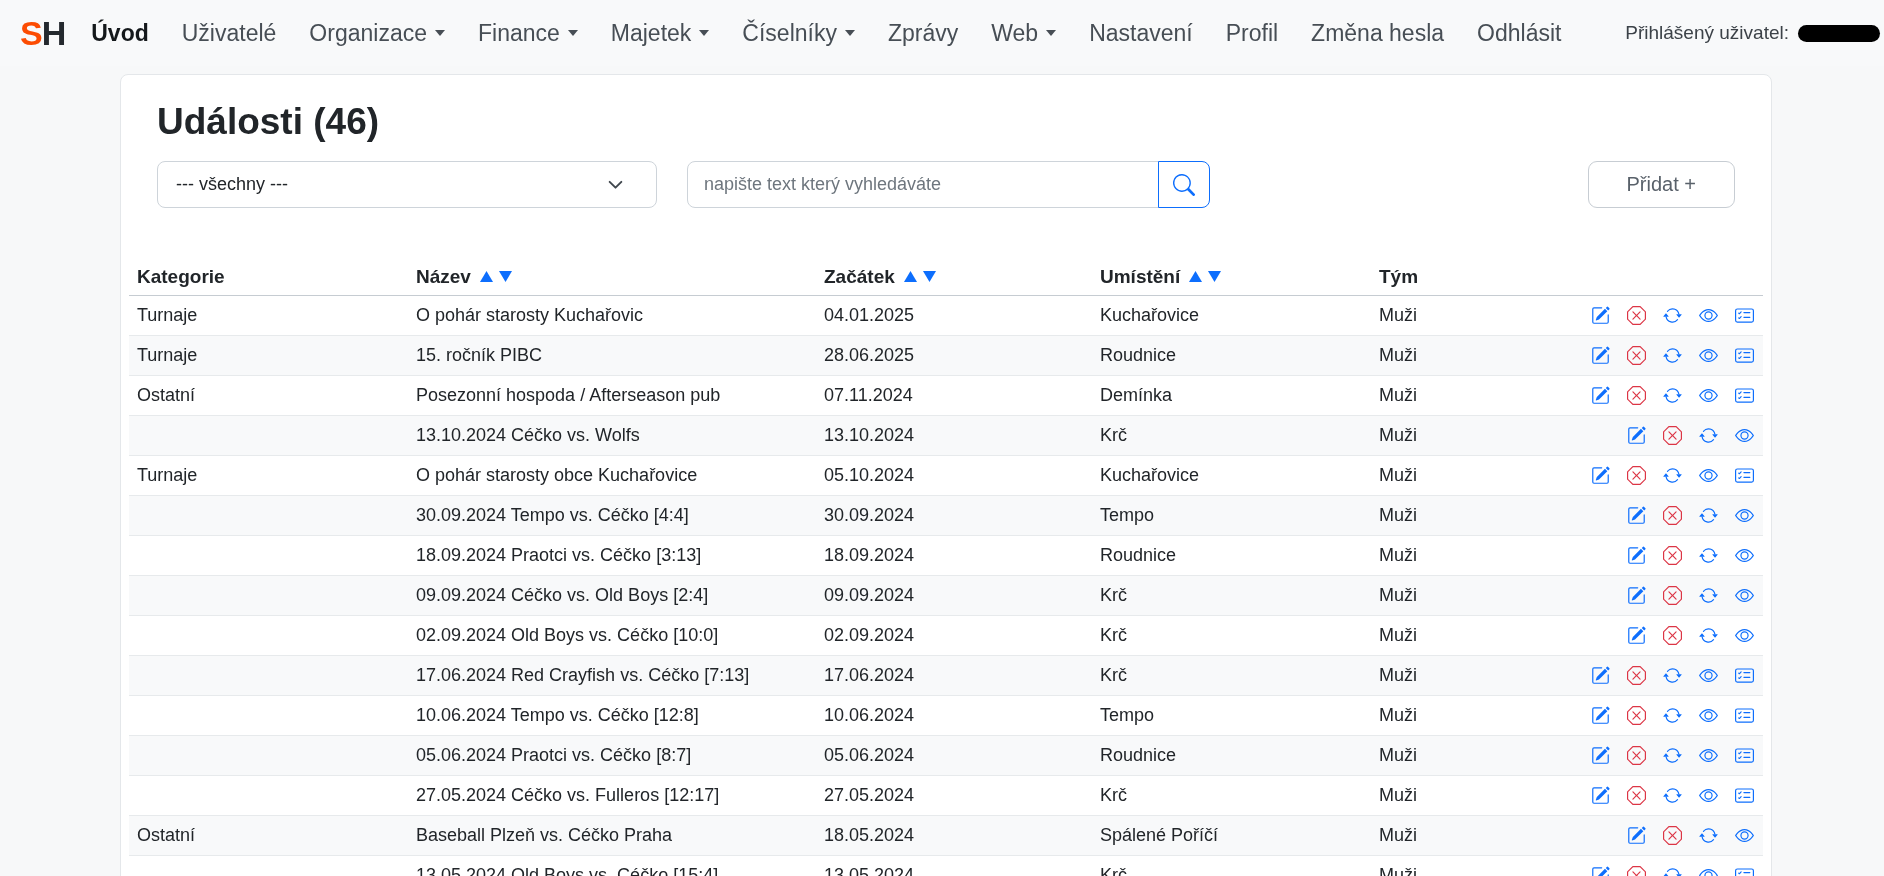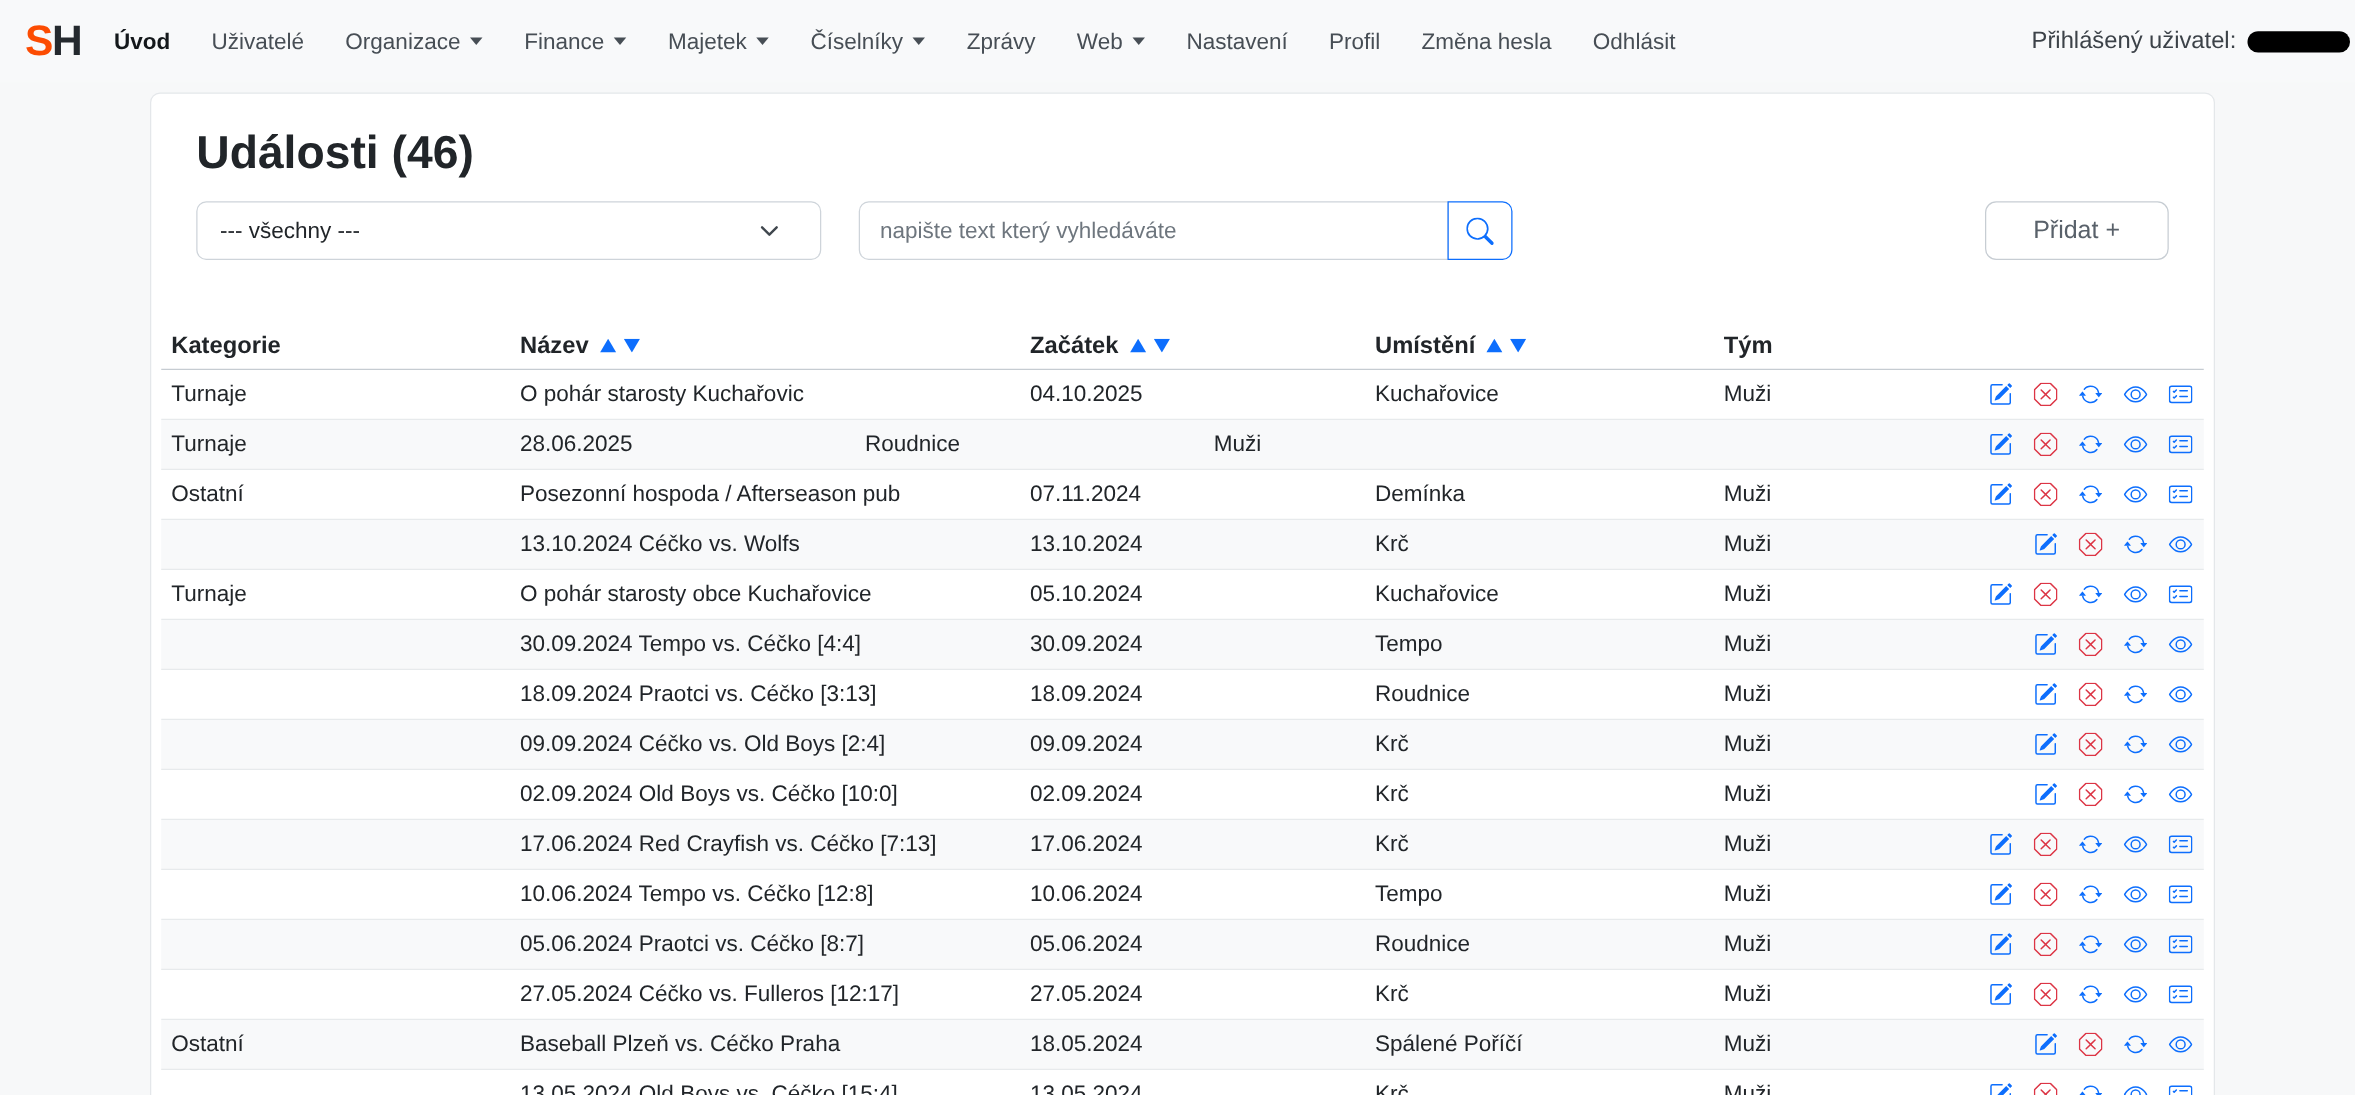--- a/index.html
+++ b/index.html
@@ -12,21 +12,21 @@
   }
   
   .navbar {
     height:66px; display:flex; align-items:center;
     padding:0 4px 0 20px; background:#f8f9fa;
   }
   .brand { font-size:34px; font-weight:700; letter-spacing:-1px; margin-right:26px; cursor:pointer; }
   .brand .s { color:#fc4c02; }
   .brand .h { color:#24292e; }
   .nav-list { display:flex; list-style:none; margin:0; padding:0; gap:33px; }
-  .nav-item { font-size:18px; color:#474e55; cursor:pointer; white-space:nowrap; display:flex; align-items:center; }
+  .nav-item { font-size:23px; color:#474e55; cursor:pointer; white-space:nowrap; display:flex; align-items:center; }
   .nav-item.active { color:#14181b; font-weight:700; }
   .caret {
     display:inline-block; margin-left:8px; width:0; height:0;
     border-left:5px solid transparent; border-right:5px solid transparent;
     border-top:6px solid #474e55;
   }
   .nav-user { margin-left:auto; display:flex; align-items:center; gap:9px; font-size:19px; color:#3c4248; }
   .redacted { width:82px; height:17px; background:#000; border-radius:9px; }
 
   
@@ -202,21 +202,21 @@
   </div>
         <div class="th c5">
     <span>Tým</span>
 
   </div>
       </div>
     <div id="tbody">
         <div class="trow">
     <div class="td c1">Turnaje</div>
     <div class="td c2">O pohár starosty Kuchařovic</div>
-    <div class="td c3">04.10.2025</div>
+    <div class="td c3">04.01.2025</div>
     <div class="td c4">Kuchařovice</div>
     <div class="td c5">Muži</div>
     <div class="td c6">
       <span class="icon-btn blue" title="">
         <svg viewBox="0 0 16 16" fill="currentColor">
                 <path d="M15.502 1.94a.5.5 0 0 1 0 .706L14.459 3.69l-2-2L13.502.646a.5.5 0 0 1 .707 0l1.293 1.293zm-1.75 2.456-2-2L4.939 9.21a.5.5 0 0 0-.121.196l-.805 2.414a.25.25 0 0 0 .316.316l2.414-.805a.5.5 0 0 0 .196-.12l6.813-6.814z"></path>
                 <path d="M1 13.5A1.5 1.5 0 0 0 2.5 15h11a1.5 1.5 0 0 0 1.5-1.5v-6a.5.5 0 0 0-1 0v6a.5.5 0 0 1-.5.5h-11a.5.5 0 0 1-.5-.5v-11a.5.5 0 0 1 .5-.5H9a.5.5 0 0 0 0-1H2.5A1.5 1.5 0 0 0 1 2.5v11z"></path>
               </svg>
       </span>
       <span class="icon-btn red">
@@ -240,20 +240,21 @@
       <span class="icon-btn blue detail">
         <svg viewBox="0 0 16 16" fill="currentColor">
                 <path d="M14 3a1 1 0 0 1 1 1v8a1 1 0 0 1-1 1H2a1 1 0 0 1-1-1V4a1 1 0 0 1 1-1h12zM2 2a2 2 0 0 0-2 2v8a2 2 0 0 0 2 2h12a2 2 0 0 0 2-2V4a2 2 0 0 0-2-2H2z"></path>
                 <path d="M7 5.5a.5.5 0 0 1 .5-.5h5a.5.5 0 0 1 0 1h-5a.5.5 0 0 1-.5-.5zm-1.496-.854a.5.5 0 0 1 0 .708l-1.5 1.5a.5.5 0 0 1-.708 0l-.5-.5a.5.5 0 1 1 .708-.708l.146.147 1.146-1.147a.5.5 0 0 1 .708 0zM7 9.5a.5.5 0 0 1 .5-.5h5a.5.5 0 0 1 0 1h-5a.5.5 0 0 1-.5-.5zm-1.496-.854a.5.5 0 0 1 0 .708l-1.5 1.5a.5.5 0 0 1-.708 0l-.5-.5a.5.5 0 0 1 .708-.708l.146.147 1.146-1.147a.5.5 0 0 1 .708 0z"></path>
               </svg>
       </span>
     </div>
   </div>
         <div class="trow striped">
     <div class="td c1">Turnaje</div>
+    <div class="td c2">15. ročník PIBC</div>
     <div class="td c3">28.06.2025</div>
     <div class="td c4">Roudnice</div>
     <div class="td c5">Muži</div>
     <div class="td c6">
       <span class="icon-btn blue" title="">
         <svg viewBox="0 0 16 16" fill="currentColor">
                 <path d="M15.502 1.94a.5.5 0 0 1 0 .706L14.459 3.69l-2-2L13.502.646a.5.5 0 0 1 .707 0l1.293 1.293zm-1.75 2.456-2-2L4.939 9.21a.5.5 0 0 0-.121.196l-.805 2.414a.25.25 0 0 0 .316.316l2.414-.805a.5.5 0 0 0 .196-.12l6.813-6.814z"></path>
                 <path d="M1 13.5A1.5 1.5 0 0 0 2.5 15h11a1.5 1.5 0 0 0 1.5-1.5v-6a.5.5 0 0 0-1 0v6a.5.5 0 0 1-.5.5h-11a.5.5 0 0 1-.5-.5v-11a.5.5 0 0 1 .5-.5H9a.5.5 0 0 0 0-1H2.5A1.5 1.5 0 0 0 1 2.5v11z"></path>
               </svg>
       </span>

